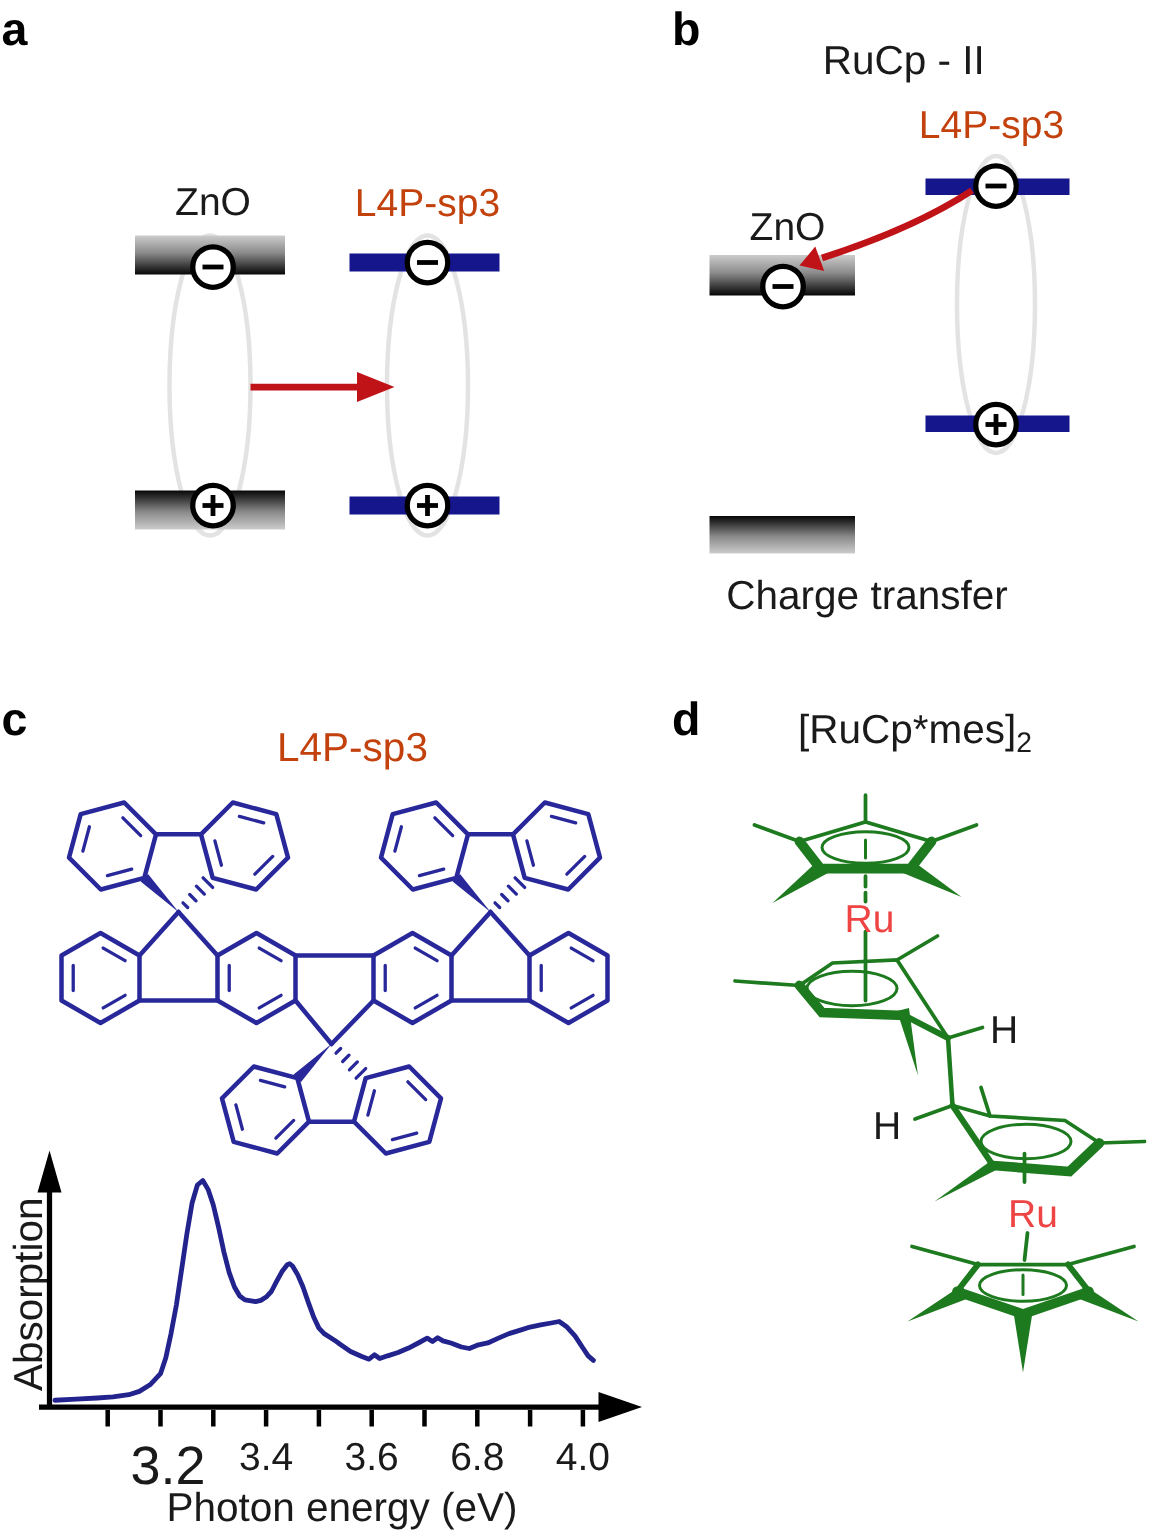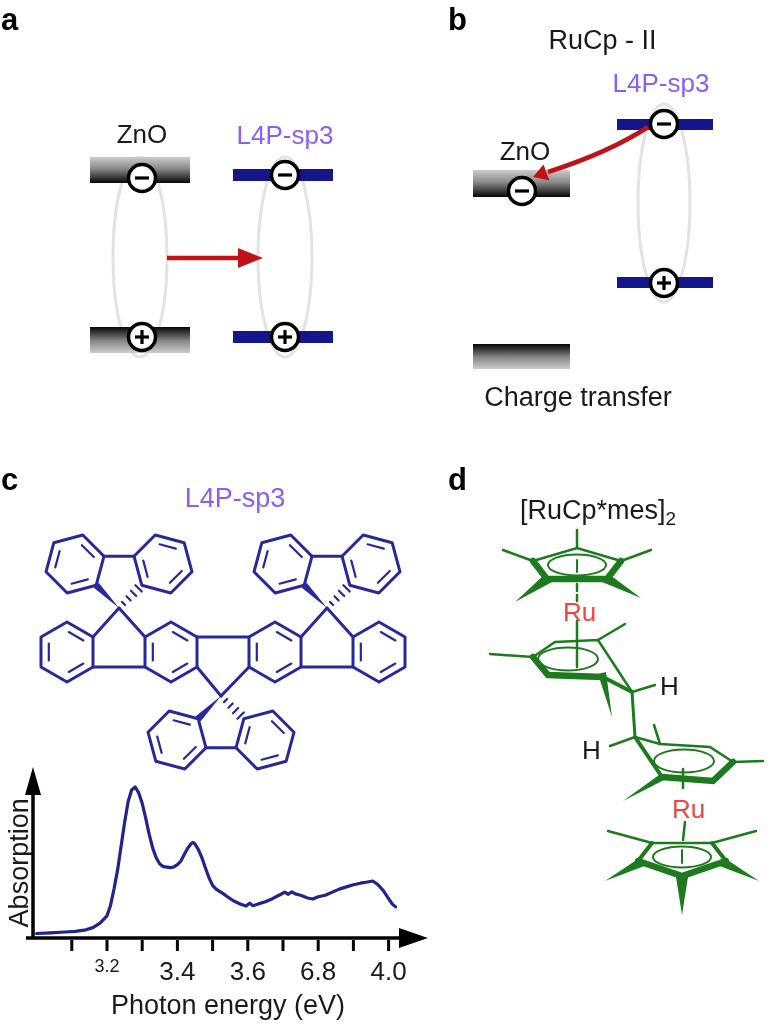--- a/index.html
+++ b/index.html
@@ -1,21 +1,21 @@
 <!DOCTYPE html>
 <html><head>
 <meta charset="utf-8">
 <style>
   html,body{margin:0;padding:0;background:#ffffff;}
   #fig{position:relative;width:773px;height:1024px;background:#ffffff;overflow:hidden;
        font-family:"Liberation Sans", sans-serif;}
   .lbl{position:absolute;font-size:26px;color:#1a1a1a;white-space:nowrap;line-height:1.1;}
   .ctr{text-align:center;}
   .panel-letter{position:absolute;font-size:31px;font-weight:bold;color:#000;}
-  .navy{color:#8b5cf6;}
+  .navy{color:#c2410c;}
   .rured{color:#ef4444;}
   svg{position:absolute;overflow:visible;}
   sub{font-size:70%;}
 </style>
 </head>
 <body>
 
 <div id="fig">
 
   <div class="panel-letter" style="left:1px;top:2px;">a</div>
@@ -189,30 +189,30 @@
         <line x1="388.5999999999999" x2="388.5999999999999" y1="185" y2="196" stroke="#000" stroke-width="3"></line>
         <line x1="71.79999999999997" x2="71.79999999999997" y1="185" y2="196" stroke="#000" stroke-width="3"></line>
         <line x1="142.19999999999987" x2="142.19999999999987" y1="185" y2="196" stroke="#000" stroke-width="3"></line>
         <line x1="212.59999999999994" x2="212.59999999999994" y1="185" y2="196" stroke="#000" stroke-width="3"></line>
         <line x1="283" x2="283" y1="185" y2="196" stroke="#000" stroke-width="3"></line>
         <line x1="353.3999999999999" x2="353.3999999999999" y1="185" y2="196" stroke="#000" stroke-width="3"></line>
       </g>
     <polyline id="spec-curve" fill="none" stroke="#23238d" stroke-width="3.2" stroke-linejoin="round" stroke-linecap="round" points="36.6,178.5 50.7,177.8 64.8,177.0 75.3,176.3 85.9,174.8 92.9,172.6 100.0,168.2 107.0,160.8 110.5,150.4 114.0,134.1 117.6,114.9 121.1,91.2 124.6,67.5 128.1,46.8 131.6,35.0 135.2,32.0 138.7,37.9 142.2,48.3 145.7,63.1 149.2,79.4 152.8,93.4 156.3,103.0 159.8,109.0 163.3,111.6 170.4,112.7 173.9,111.9 177.4,109.7 180.9,106.0 184.4,99.3 188.0,92.7 191.5,88.2 193.2,87.5 195.0,89.0 198.5,94.9 202.0,103.0 205.6,113.4 209.1,123.0 212.6,130.4 216.1,134.1 219.6,136.3 223.2,138.6 226.7,141.2 233.7,146.0 240.8,149.2 246.0,151.1 249.6,148.2 253.1,150.7 258.4,148.9 265.4,146.7 272.4,143.7 279.5,140.0 284.8,137.1 288.3,139.3 291.8,136.8 295.3,138.9 300.6,140.3 307.6,143.0 312.9,144.0 318.2,141.8 325.2,140.3 332.3,137.1 339.3,134.1 346.4,131.9 353.4,129.7 360.4,128.2 367.5,127.0 372.8,126.0 378.0,129.7 383.3,135.6 388.6,143.7 392.1,148.9 395.6,151.9"></polyline>
   </svg>
   <div id="spec-ticklabels">
-      <div class="lbl ctr" style="left: 77px; top: 957px; width: 60px; font-size: 18px;">3.2</div>
+      <div class="lbl ctr" style="left: 77px; top: 957px; width: 60px; font-size: 36px; text-align: right;">3.2</div>
       <div class="lbl ctr" style="left: 147.4px; top: 957px; width: 60px; font-size: 26px;">3.4</div>
       <div class="lbl ctr" style="left: 217.8px; top: 957px; width: 60px; font-size: 26px;">3.6</div>
       <div class="lbl ctr" style="left: 288.2px; top: 957px; width: 60px; font-size: 26px;">6.8</div>
       <div class="lbl ctr" style="left: 358.6px; top: 957px; width: 60px; font-size: 26px;">4.0</div>
     </div>
   <div class="lbl ctr" style="left:100px;top:991px;width:256px;font-size:27px;">Photon energy (eV)</div>
 
   <div class="panel-letter" style="left:448px;top:462px;">d</div>
-  <div class="lbl ctr" style="left:508px;top:496px;width:180px;font-size:27px;"><span>[RuCp*mes]</span><sub>2</sub></div>
+  <div class="lbl ctr" style="left:508px;top:472px;width:180px;font-size:27px;text-align:right;"><span>[RuCp*mes]</span><sub>2</sub></div>
 
   <svg width="318" height="470" style="left:455px;top:520px;" stroke-linecap="round">
 
     <g stroke="#1e7a1e" fill="none">
       <path d="M78,41 L122,28 L166,41" stroke-width="2.5"></path>
       <path d="M78,41 L92,59 L152,59 L166,41" stroke-width="6.5"></path>
       <ellipse cx="122" cy="45" rx="29" ry="10.5" stroke-width="2"></ellipse>
       <line x1="122" y1="40" x2="122" y2="52" stroke-width="2"></line>
       <line x1="122" y1="28" x2="122" y2="10" stroke-width="2.5"></line>
       <line x1="78" y1="41" x2="48" y2="30" stroke-width="2.5"></line>

